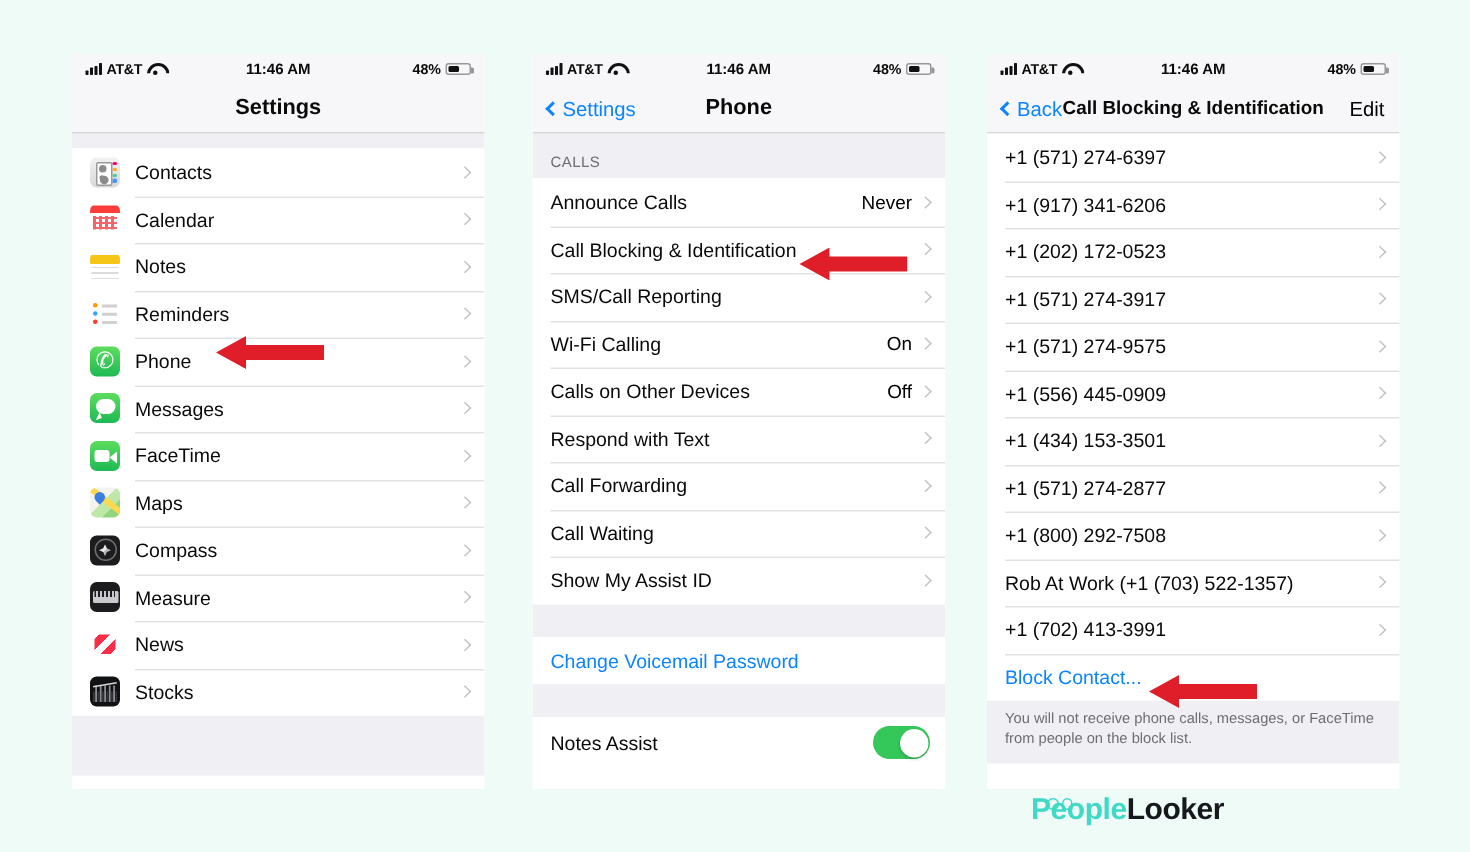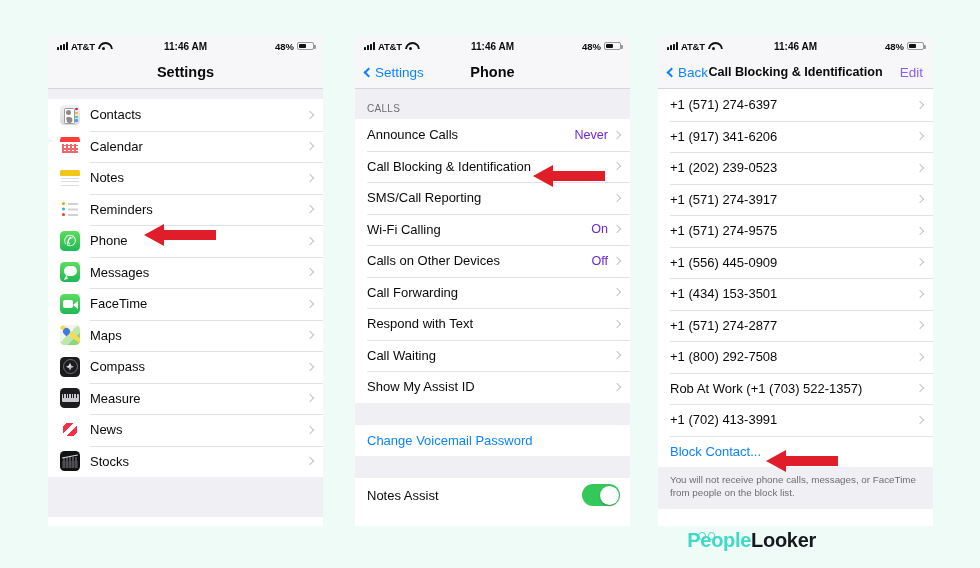--- a/index.html
+++ b/index.html
@@ -89,21 +89,21 @@
     display: flex; align-items: center; gap: 2px;
     color: #0a84ff; font-size: 13.5px; cursor: pointer;
   }
   .chev-back {
     display: inline-block; width: 7px; height: 7px;
     border-left: 2px solid #0a84ff; border-bottom: 2px solid #0a84ff;
     transform: rotate(45deg); margin-right: 1px;
   }
   .nav-edit {
     position: relative; z-index: 2; margin-left: auto;
-    color: #8b5cf6; font-size: 13.5px; cursor: pointer;
+    color: #000000; font-size: 13.5px; cursor: pointer;
   }
   .nav-title-small { font-size: 12.6px; }
 
   
   .group { background: #ffffff; }
   .gap { background: #efeff4; }
   .row {
     position: relative;
     display: flex; align-items: center;
     height: 31.5px;
@@ -111,21 +111,21 @@
     background: #fff;
     cursor: pointer;
   }
   .row + .row::before {
     content: ""; position: absolute; left: 12px; right: 0; top: 0;
     height: .5px; background: #e2e2e6;
   }
   .row.indent + .row.indent::before { left: 42px; }
   .row .label { font-size: 13px; color: #0a0a0a; white-space: nowrap; }
   .row .value {
-    margin-left: auto; font-size: 12.6px; color: #6d28d9; padding-right: 6px;
+    margin-left: auto; font-size: 12.6px; color: #000000; padding-right: 6px;
   }
   .row .chev {
     margin-left: auto;
     display: inline-block; width: 6px; height: 6px;
     border-right: 1.6px solid #c3c3c7; border-top: 1.6px solid #c3c3c7;
     transform: rotate(45deg);
     flex: 0 0 auto;
   }
   .row .value + .chev { margin-left: 0; }
   .row.link .label { color: #0a84ff; }
@@ -471,25 +471,25 @@
         <span class="label">Wi-Fi Calling</span>
         <span class="value">On</span>
         <span class="chev"></span>
       </div>
       <div class="row">
         <span class="label">Calls on Other Devices</span>
         <span class="value">Off</span>
         <span class="chev"></span>
       </div>
       <div class="row">
+        <span class="label">Respond with Text</span>
+        <span class="chev"></span>
+      </div>
+      <div class="row">
         <span class="label">Call Forwarding</span>
-        <span class="chev"></span>
-      </div>
-      <div class="row">
-        <span class="label">Respond with Text</span>
         <span class="chev"></span>
       </div>
       <div class="row">
         <span class="label">Call Waiting</span>
         <span class="chev"></span>
       </div>
       <div class="row">
         <span class="label">Show My Assist ID</span>
         <span class="chev"></span>
       </div>
@@ -549,21 +549,21 @@
     <div class="group">
       <div class="row">
         <span class="label">+1 (571) 274-6397</span>
         <span class="chev"></span>
       </div>
       <div class="row">
         <span class="label">+1 (917) 341-6206</span>
         <span class="chev"></span>
       </div>
       <div class="row">
-        <span class="label">+1 (202) 239-0523</span>
+        <span class="label">+1 (202) 172-0523</span>
         <span class="chev"></span>
       </div>
       <div class="row">
         <span class="label">+1 (571) 274-3917</span>
         <span class="chev"></span>
       </div>
       <div class="row">
         <span class="label">+1 (571) 274-9575</span>
         <span class="chev"></span>
       </div>

